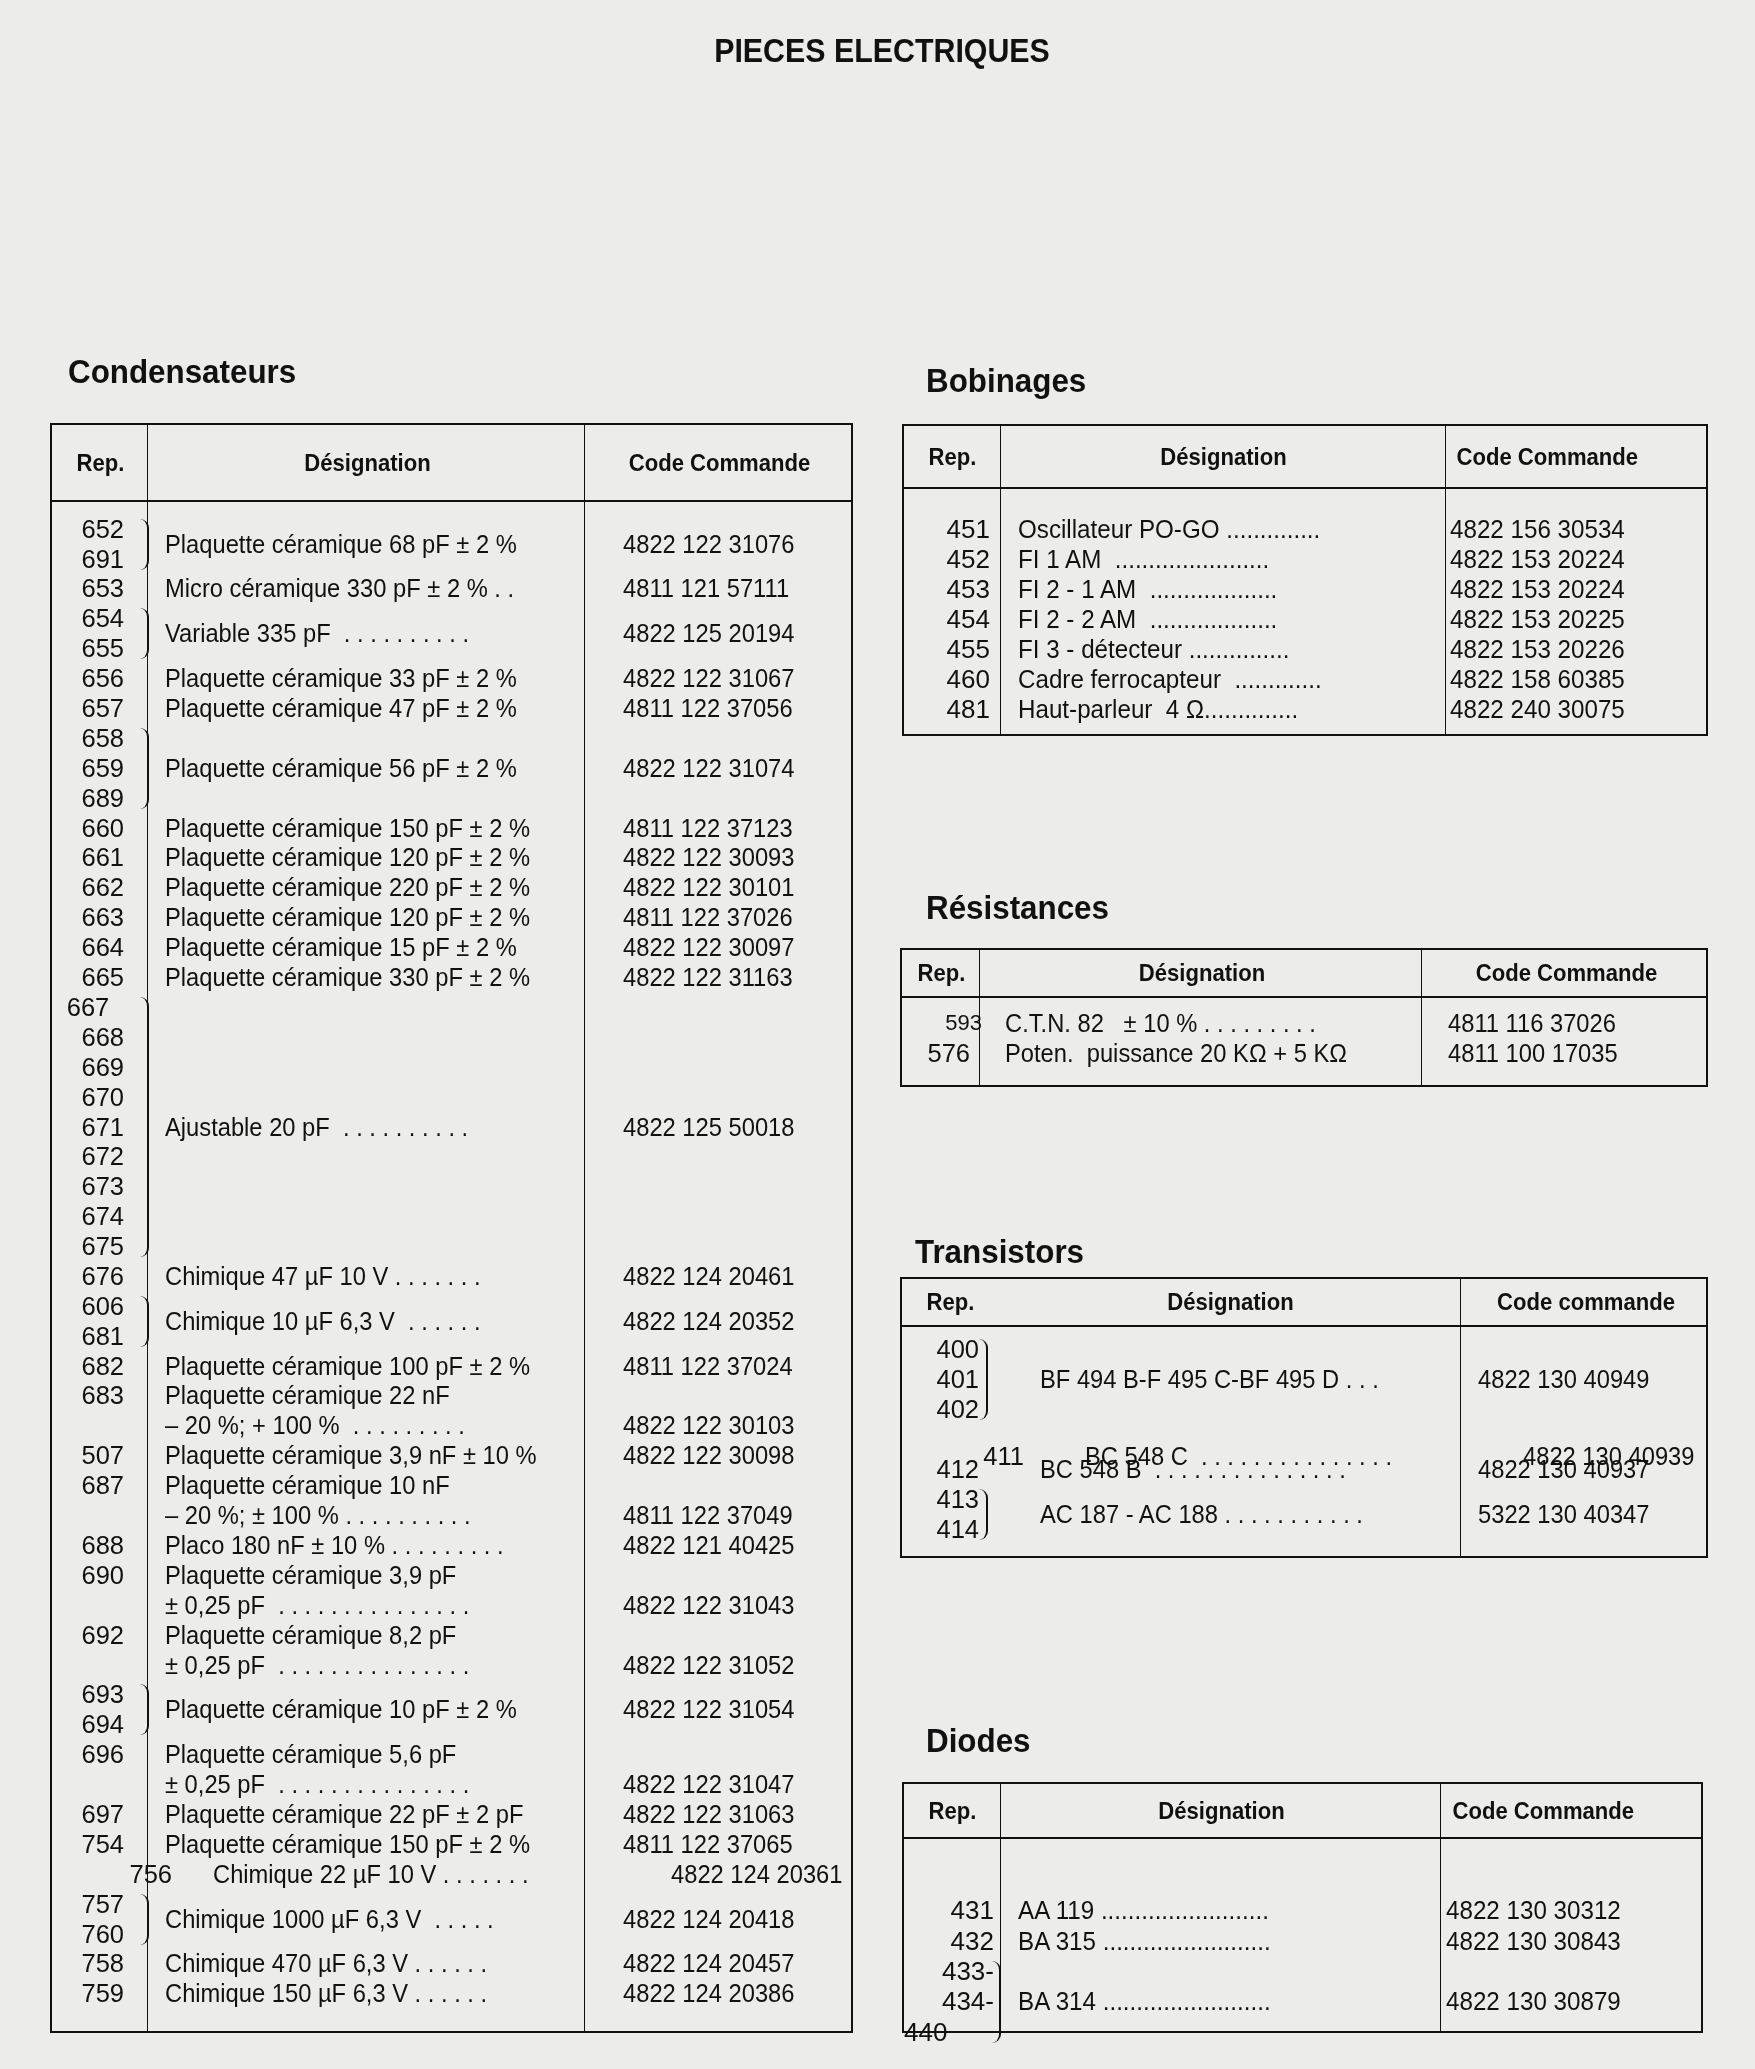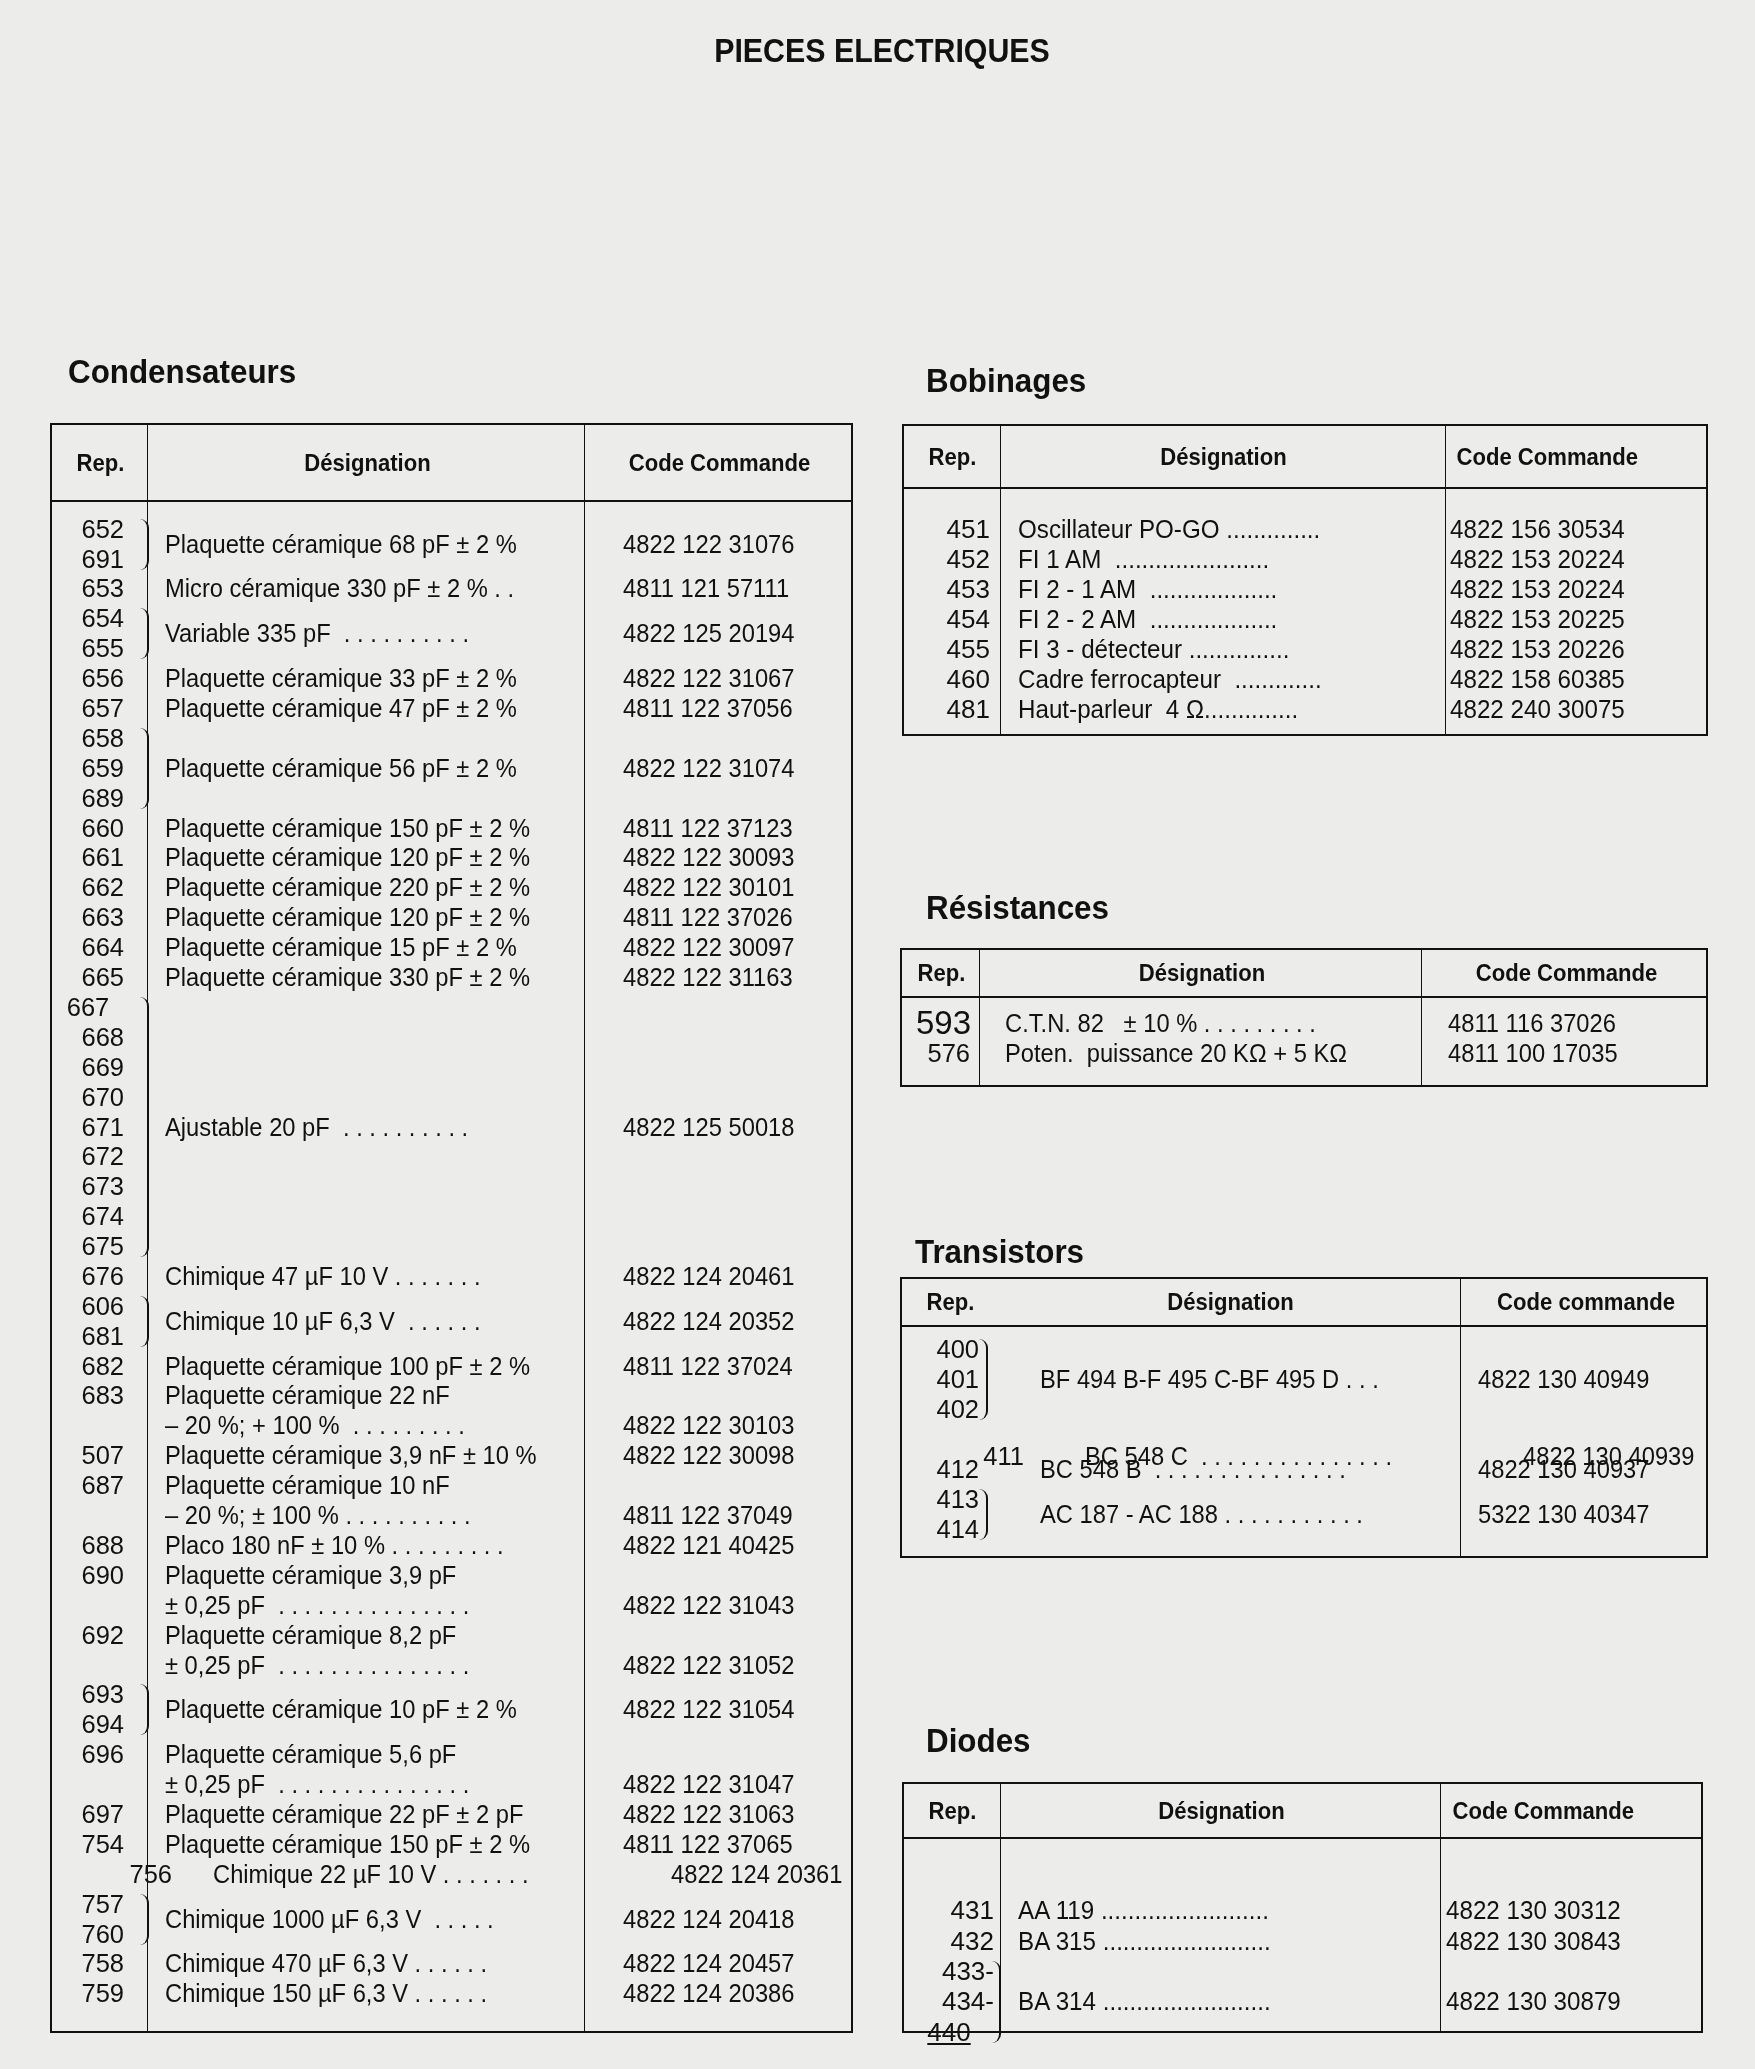--- a/index.html
+++ b/index.html
@@ -282,21 +282,21 @@
 <div class="tbl" style="left:900px; top:948px; width:808px; height:139px;">
   <div class="hdr" style="height:48px;">
     <div class="hcell" style="left:0; width:79px;">Rep.</div>
     <div class="hcell" style="left:79px; width:442px;">Désignation</div>
     <div class="hcell" style="left:521px; width:287px;">Code Commande</div>
   </div>
   <div class="vline" style="left:77px;"></div>
   <div class="vline" style="left:519px;"></div>
   <div id="res-body">
       <div style="position:absolute;left:0;right:0;top:58px;height:30px;">
-        <div class="rep" style="top:0px;left:1px;width:68px;height:30px;line-height:30px;font-size:33px;">593</div>
+        <div class="rep" style="top:0px;left:12px;width:68px;height:30px;line-height:30px;font-size:22px;">593</div>
         <div class="des" style="top:0px;left:103px;height:30px;line-height:30px;font-size:25.5px;">C.T.N. 82   ± 10 % . . . . . . . . .</div>
         <div class="code" style="top:0px;left:546px;height:30px;line-height:30px;font-size:25.5px;">4811 116 37026</div>
       </div>
       <div style="position:absolute;left:0;right:0;top:88px;height:30px;">
         <div class="rep" style="top:0px;left:0px;width:68px;height:30px;line-height:30px;font-size:25.5px;">576</div>
         <div class="des" style="top:0px;left:103px;height:30px;line-height:30px;font-size:25.5px;">Poten.  puissance 20 KΩ + 5 KΩ</div>
         <div class="code" style="top:0px;left:546px;height:30px;line-height:30px;font-size:25.5px;">4811 100 17035</div>
       </div>
     </div>
 </div>
@@ -354,20 +354,20 @@
         <div class="code" style="top:0px;left:542px;height:30px;line-height:30px;font-size:26px;">4822 130 30312</div>
       </div>
       <div style="position:absolute;left:0;right:0;top:142px;height:30px;">
         <div class="rep" style="top:0px;left:0px;width:90px;height:30px;line-height:30px;font-size:26px;text-align:right;">432</div>
         <div class="des" style="top:0px;left:114px;height:30px;line-height:30px;font-size:26px;">BA 315 .........................</div>
         <div class="code" style="top:0px;left:542px;height:30px;line-height:30px;font-size:26px;">4822 130 30843</div>
       </div>
       <div style="position:absolute;left:0;right:0;top:172px;height:91px;">
         <div class="rep" style="top:0px;left:0px;width:90px;height:30px;line-height:30px;font-size:26px;text-align:right;">433-</div>
         <div class="rep" style="top:30px;left:0px;width:90px;height:30px;line-height:30px;font-size:26px;text-align:right;">434-</div>
-        <div class="rep" style="top:61px;left:0px;width:90px;height:30px;line-height:30px;font-size:26px;text-align:center;text-decoration:underline;">440</div>
+        <div class="rep" style="top:61px;left:0px;width:90px;height:30px;line-height:30px;font-size:26px;text-align:left;">440</div>
         <div class="bracket" style="left:88px;top:4.5px;height:82px;"></div>
         <div class="des" style="top:30px;left:114px;height:30px;line-height:30px;font-size:26px;">BA 314 .........................</div>
         <div class="code" style="top:30px;left:542px;height:30px;line-height:30px;font-size:26px;">4822 130 30879</div>
       </div>
     </div>
 </div>
 
 
 </body></html>

